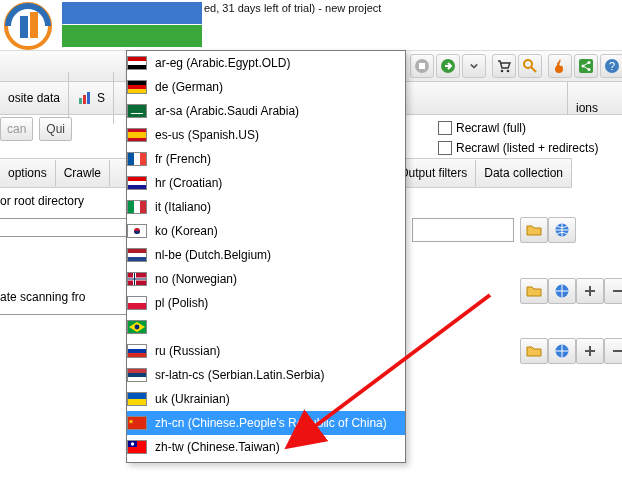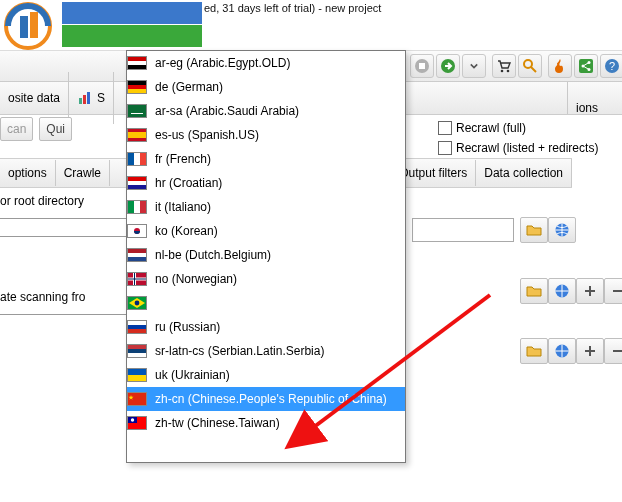--- a/index.html
+++ b/index.html
@@ -315,20 +315,27 @@
             <rect width="18" height="12" fill="#ba0c2f"></rect>
             <rect x="5" width="3" height="12" fill="#fff"></rect>
             <rect y="4.5" width="18" height="3" fill="#fff"></rect>
             <rect x="6" width="1" height="12" fill="#00205b"></rect>
             <rect y="5.5" width="18" height="1" fill="#00205b"></rect>
           </svg></span>
         <span>no (Norwegian)</span>
       </div>
       <div class="dd-item">
         <span class="flag"><svg width="18" height="12" viewBox="0 0 18 12">
+            <rect width="18" height="6" fill="#fff"></rect>
+            <rect y="6" width="18" height="6" fill="#dc143c"></rect>
+          </svg></span>
+        <span>pl (Polish)</span>
+      </div>
+      <div class="dd-item">
+        <span class="flag"><svg width="18" height="12" viewBox="0 0 18 12">
             <rect width="18" height="12" fill="#009b3a"></rect>
             <path d="M9 1l8 5-8 5-8-5z" fill="#fedf00"></path>
             <circle cx="9" cy="6" r="2.4" fill="#002776"></circle>
           </svg></span>
       </div>
       <div class="dd-item">
         <span class="flag"><svg width="18" height="12" viewBox="0 0 18 12">
             <rect width="18" height="4" fill="#fff"></rect>
             <rect y="4" width="18" height="4" fill="#0039a6"></rect>
             <rect y="8" width="18" height="4" fill="#d52b1e"></rect>

